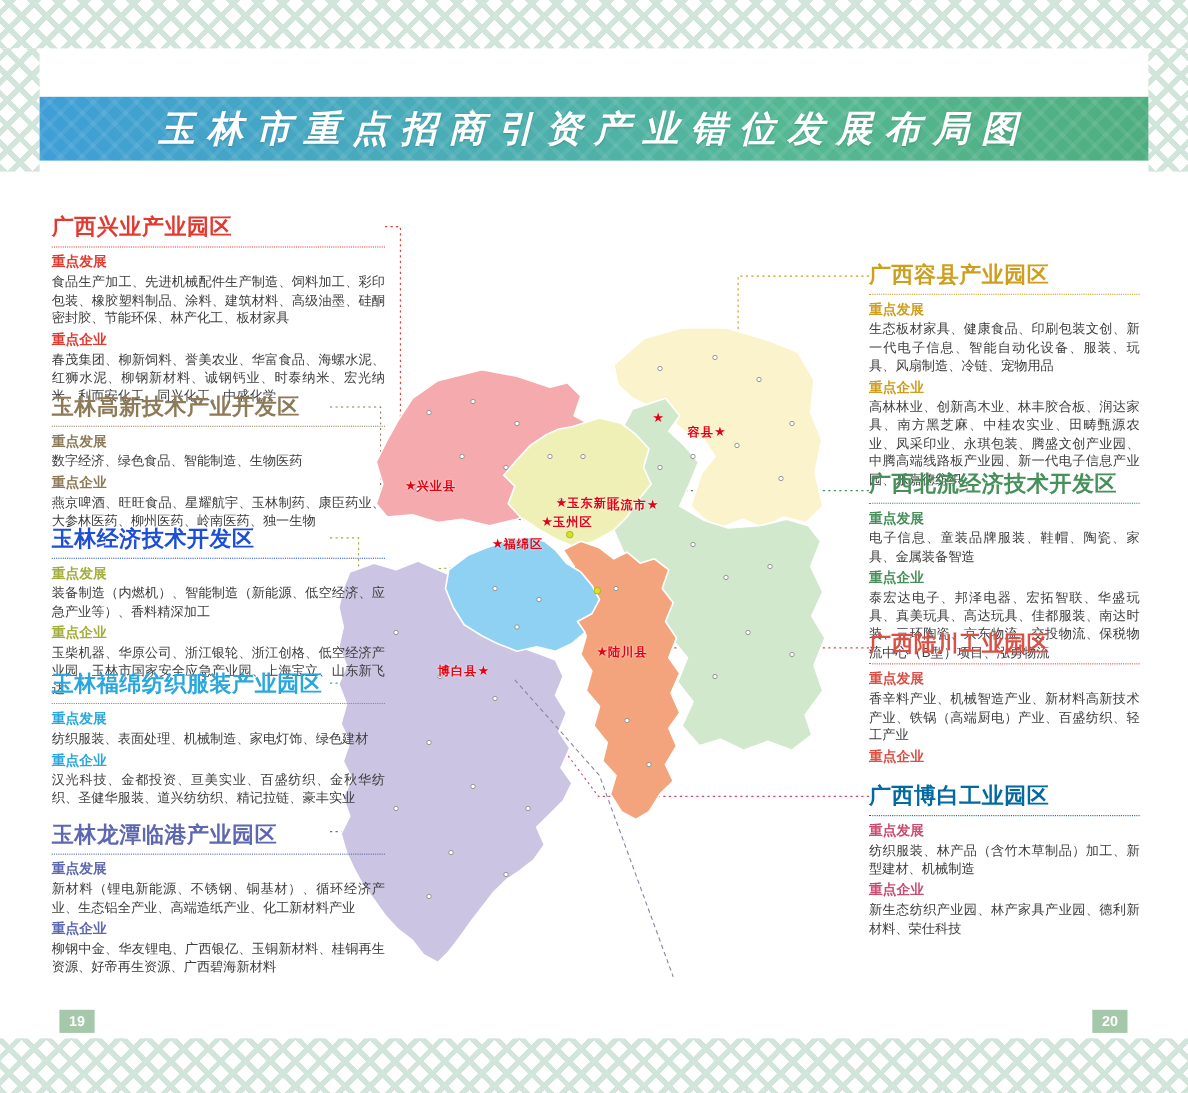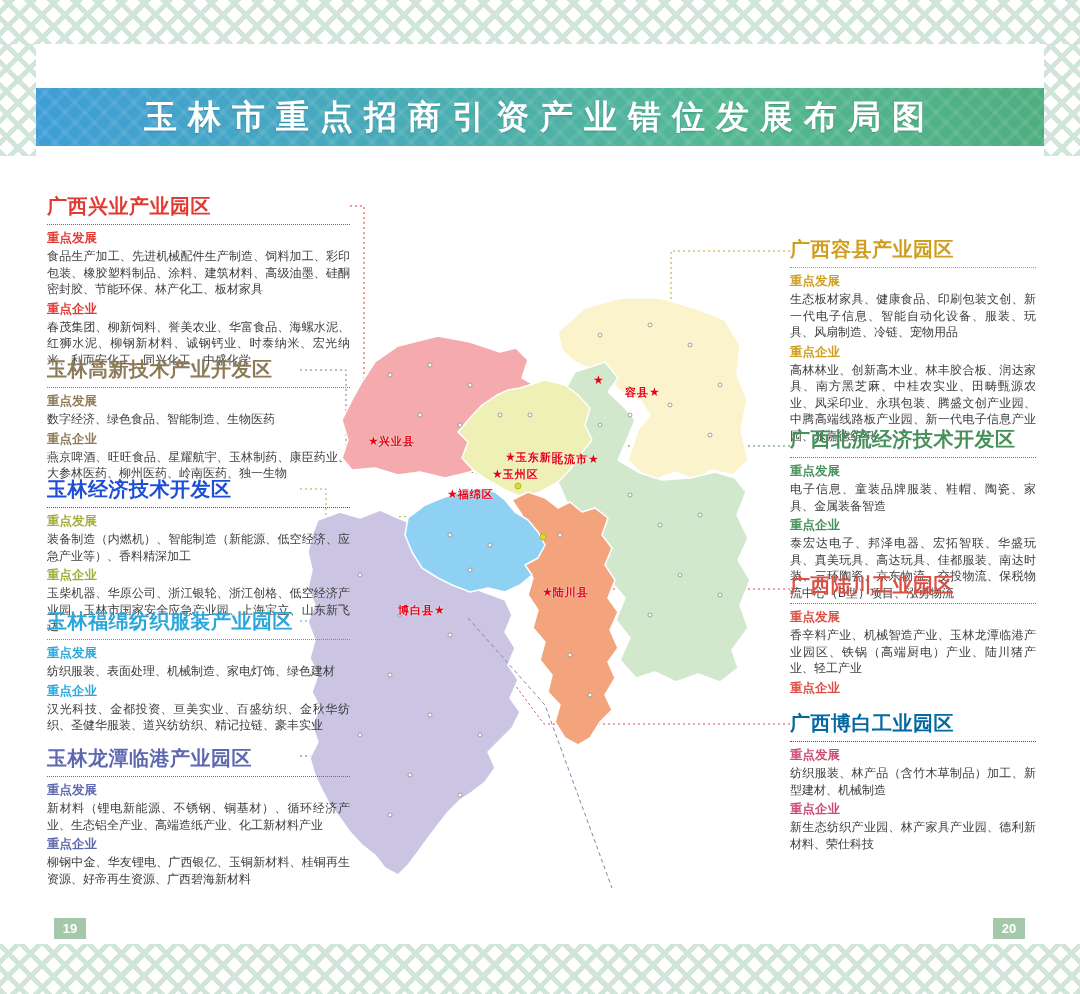--- a/index.html
+++ b/index.html
@@ -20,21 +20,21 @@
   .banner{
     position:absolute;left:36px;top:88px;width:1008px;height:58px;
     background:linear-gradient(90deg,#3f9ed6 0%,#47aabd 30%,#55b893 68%,#4fae80 100%);
     background-image:
       repeating-linear-gradient(45deg,rgba(255,255,255,0.07) 0 4px,transparent 4px 14px),
       repeating-linear-gradient(-45deg,rgba(255,255,255,0.07) 0 4px,transparent 4px 14px),
       linear-gradient(90deg,#3f9ed6 0%,#47aabd 30%,#55b893 68%,#4fae80 100%);
     display:flex;align-items:center;justify-content:center;
   }
   .banner-title{
-    color:#ffffff;font-size:33px;font-weight:bold;
+    color:#ffffff;font-size:33px;font-weight:bold;font-style:italic;
     letter-spacing:11px;font-family:"DejaVu Serif","Liberation Serif",serif;
     text-shadow:0 1px 2px rgba(0,60,60,0.25);white-space:nowrap;
   }
   .zone{position:absolute;}
   .zone.left{width:303px;}
   .zone.right{width:246px;}
   .zone-title{
     margin:0 0 5px 0;font-size:20px;font-weight:bold;
     border-bottom:1px dotted;padding-bottom:4px;letter-spacing:0.5px;
   }
@@ -222,21 +222,21 @@
     <h3 class="zone-title" style="color: rgb(70, 144, 90);">广西北流经济技术开发区</h3>
     <p class="zone-label" style="color: rgb(70, 144, 90);">重点发展</p>
     <p class="zone-text">电子信息、童装品牌服装、鞋帽、陶瓷、家具、金属装备智造</p>
     <p class="zone-label" style="color: rgb(70, 144, 90);">重点企业</p>
     <p class="zone-text">泰宏达电子、邦泽电器、宏拓智联、华盛玩具、真美玩具、高达玩具、佳都服装、南达时装、三环陶瓷、京东物流、交投物流、保税物流中心（B型）项目、泓勇物流</p>
   </section>
 
   <section class="zone right" style="left:790px;top:572px;">
     <h3 class="zone-title" style="color: rgb(221, 79, 68);">广西陆川工业园区</h3>
     <p class="zone-label" style="color: rgb(221, 79, 68);">重点发展</p>
-    <p class="zone-text">香辛料产业、机械智造产业、玉林龙潭临港产业园区、铁锅（高端厨电）产业、陆川猪产业、轻工产业</p>
+    <p class="zone-text">香辛料产业、机械智造产业、新材料高新技术产业、铁锅（高端厨电）产业、百盛纺织、轻工产业</p>
     <p class="zone-label" style="color: rgb(221, 79, 68);">重点企业</p>
   </section>
 
   <section class="zone right" style="left:790px;top:710px;">
     <h3 class="zone-title" style="color: #0369a1;">广西博白工业园区</h3>
     <p class="zone-label" style="color: rgb(204, 75, 112);">重点发展</p>
     <p class="zone-text">纺织服装、林产品（含竹木草制品）加工、新型建材、机械制造</p>
     <p class="zone-label" style="color: rgb(204, 75, 112);">重点企业</p>
     <p class="zone-text">新生态纺织产业园、林产家具产业园、德利新材料、荣仕科技</p>
   </section>

